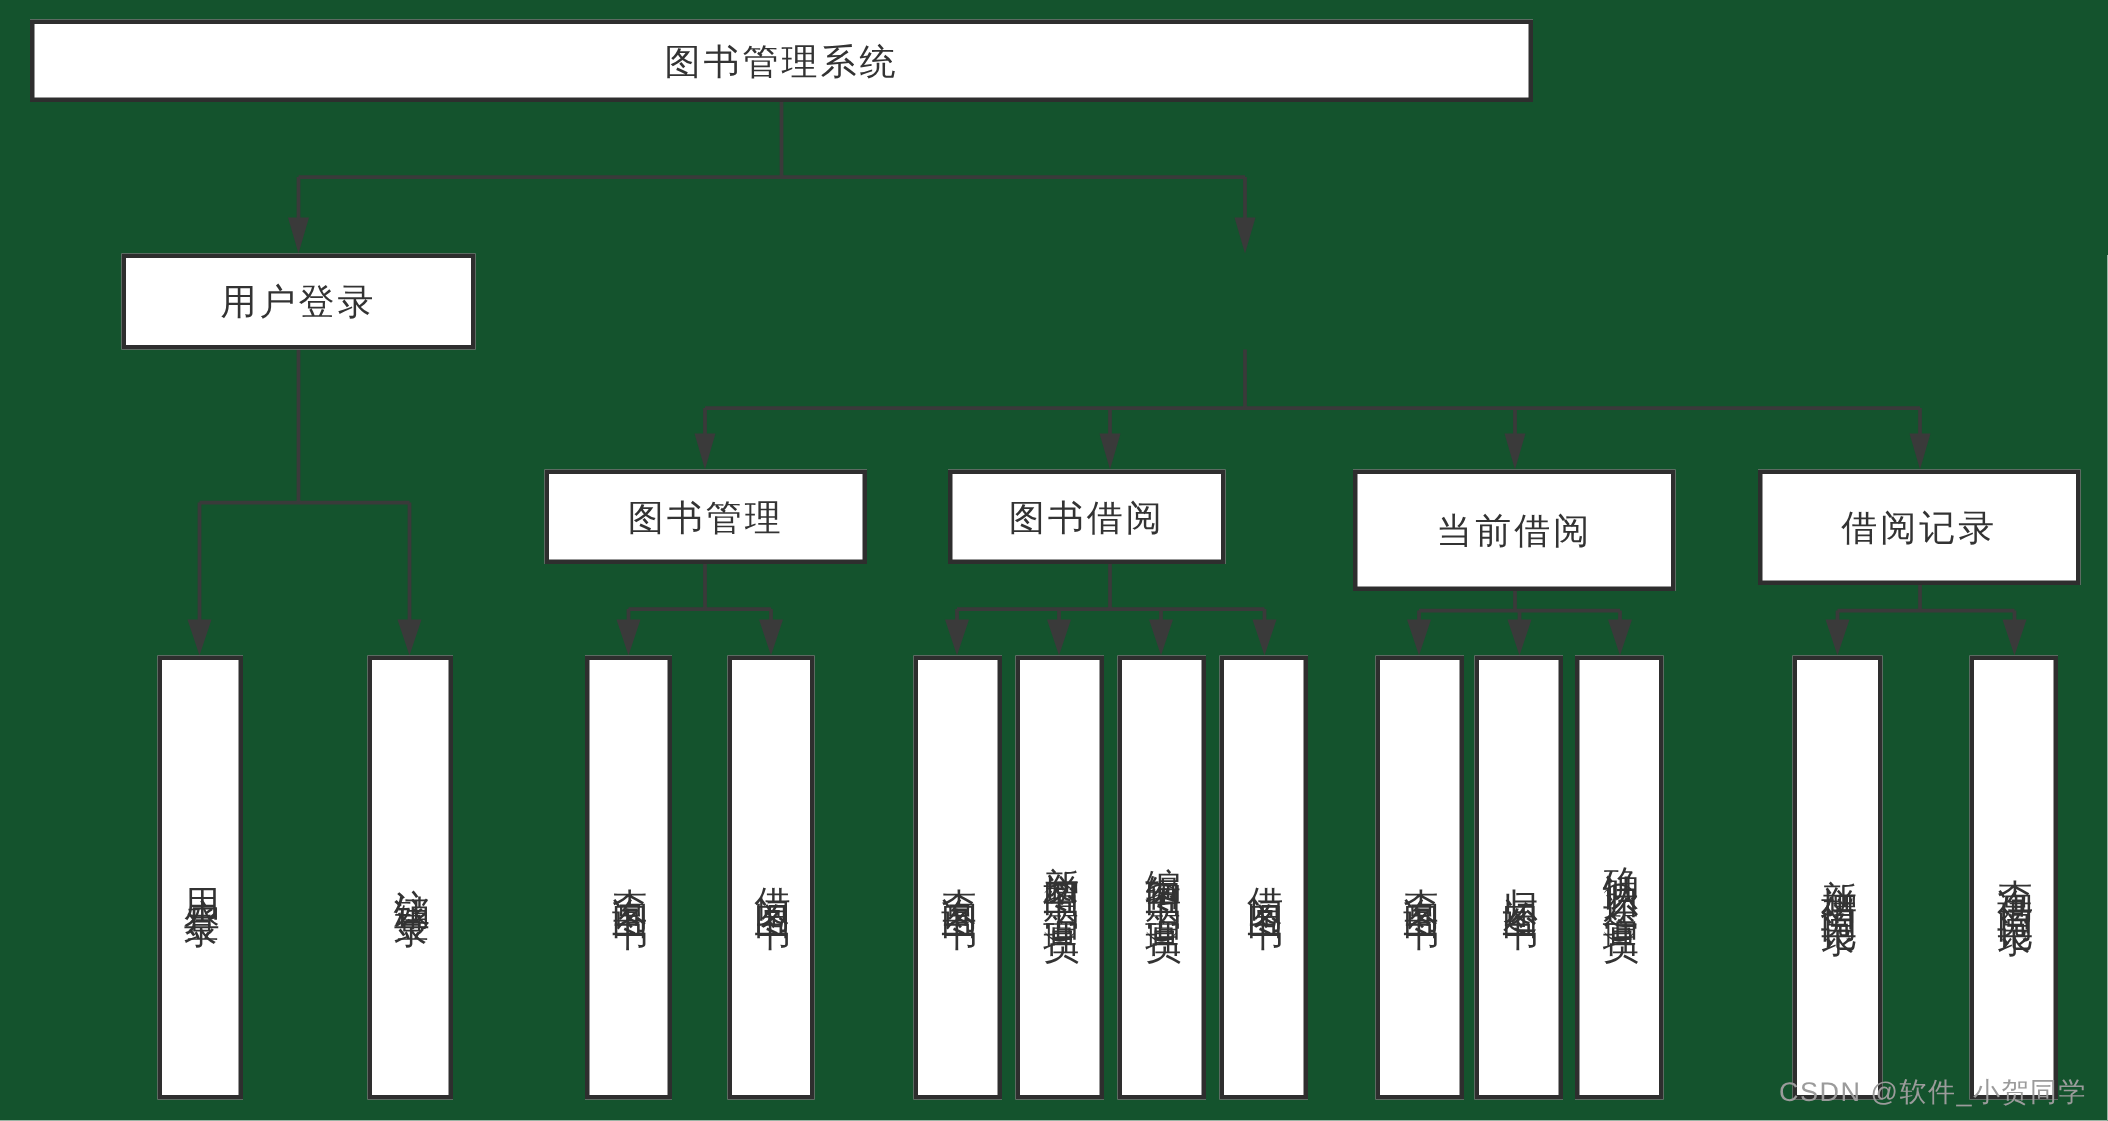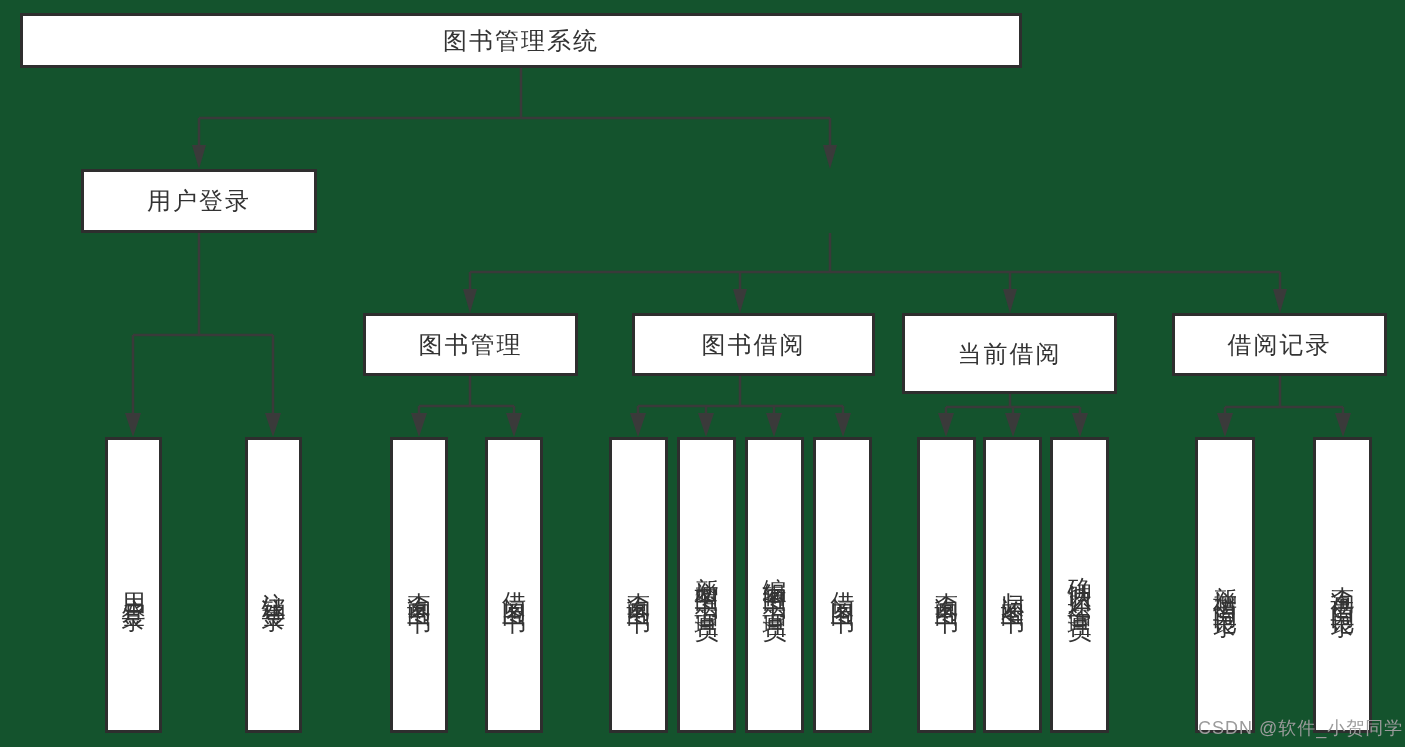--- a/index.html
+++ b/index.html
@@ -58,21 +58,20 @@
   }
   .watermark {
     position: absolute;
     left: 1186px;
     top: 716px;
     font-size: 18px;
     letter-spacing: 1px;
     color: #9b9b9b;
     z-index: 5;
     white-space: nowrap;
-    margin-left: 12px;
   }
 </style>
 </head>
 <body>
 
 <div id="canvas">
 
   <svg id="connectors" viewBox="0 0 1405 747" xmlns="http://www.w3.org/2000/svg">
     <g stroke="#3a3a3a" stroke-width="2.5" fill="none">
 
@@ -117,27 +116,27 @@
     <span>图书管理系统</span>
   </div>
 
   <div class="hbox" style="left:81px;top:169px;width:236px;height:64px">
     <span>用户登录</span>
   </div>
 
   <div class="hbox" style="left:363px;top:313px;width:215px;height:63px">
     <span>图书管理</span>
   </div>
-  <div class="hbox" style="left:632px;top:313px;width:243px;height:63px">
+  <div class="hbox" style="left:632px;top:313px;width:185px;height:63px">
     <span>图书借阅</span>
   </div>
   <div class="hbox" style="left:902px;top:313px;width:215px;height:81px">
     <span>当前借阅</span>
   </div>
-  <div class="hbox" style="left:1172px;top:313px;width:215px;height:63px">
+  <div class="hbox" style="left:1172px;top:313px;width:215px;height:77px">
     <span>借阅记录</span>
   </div>
 
   <div class="vbox" style="left:105px;width:57px">
     <span class="vtext">用户登录</span>
   </div>
   <div class="vbox" style="left:245px;width:57px">
     <span class="vtext">注销登录</span>
   </div>
 

